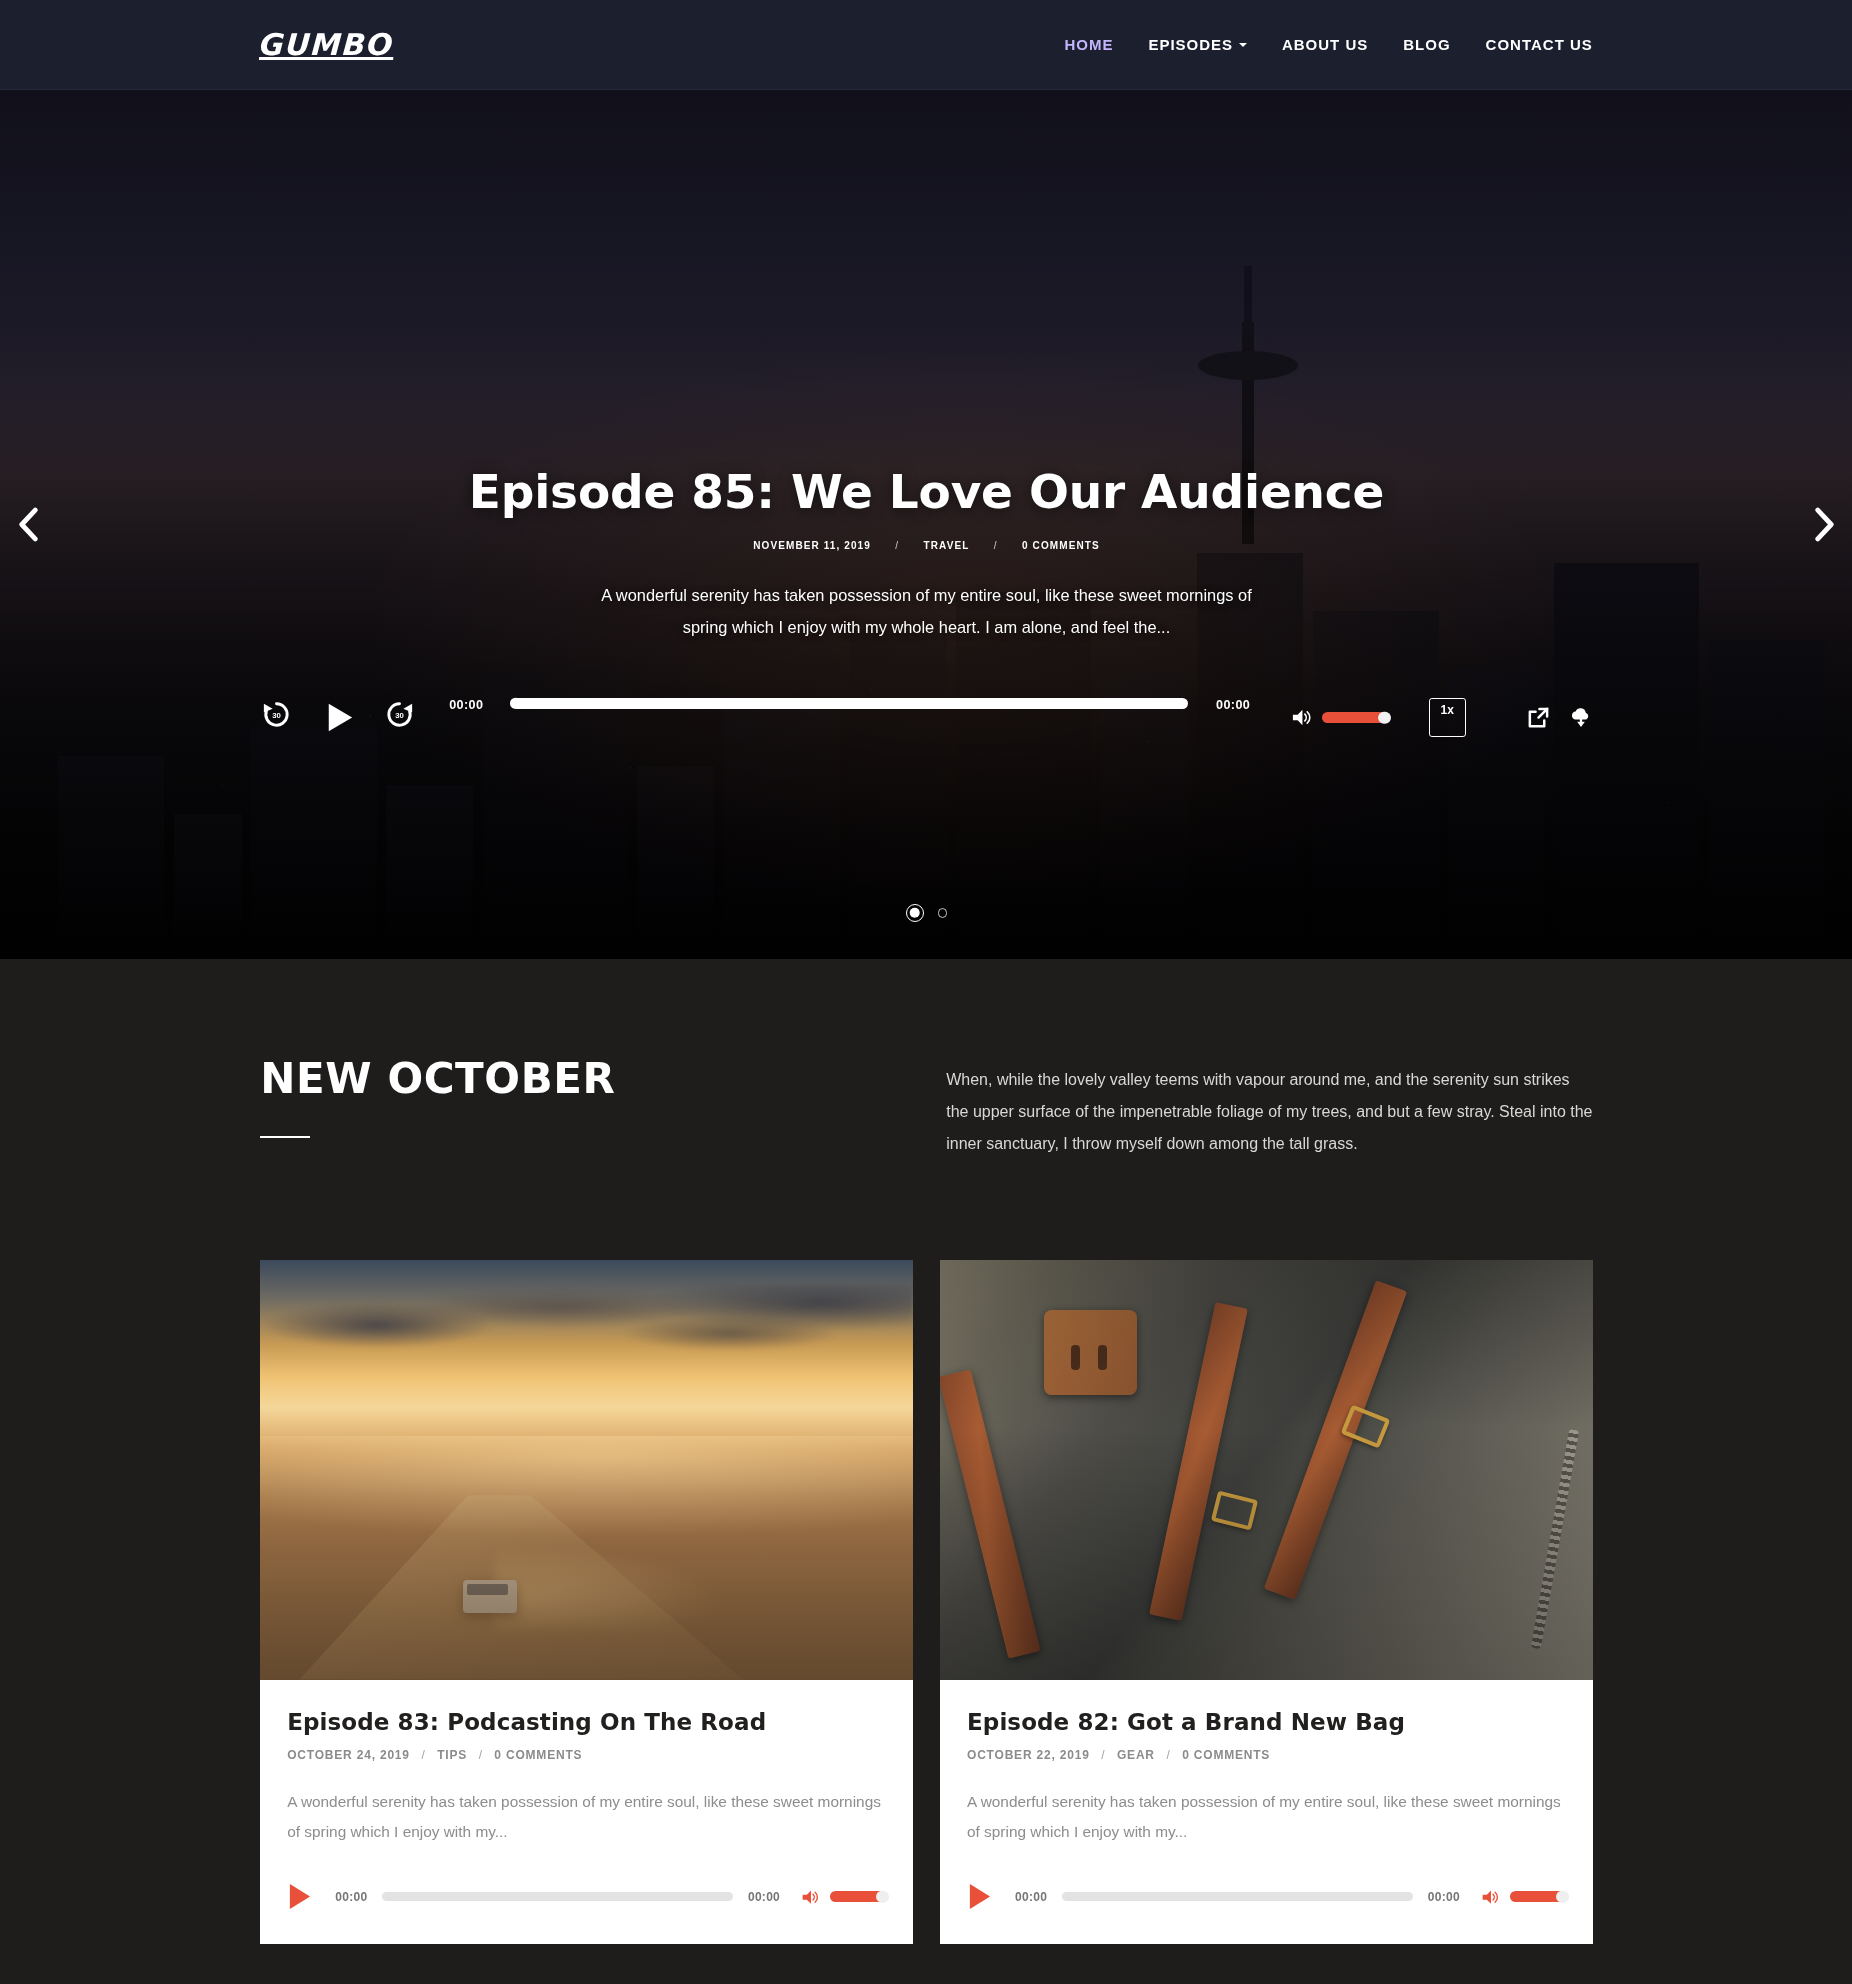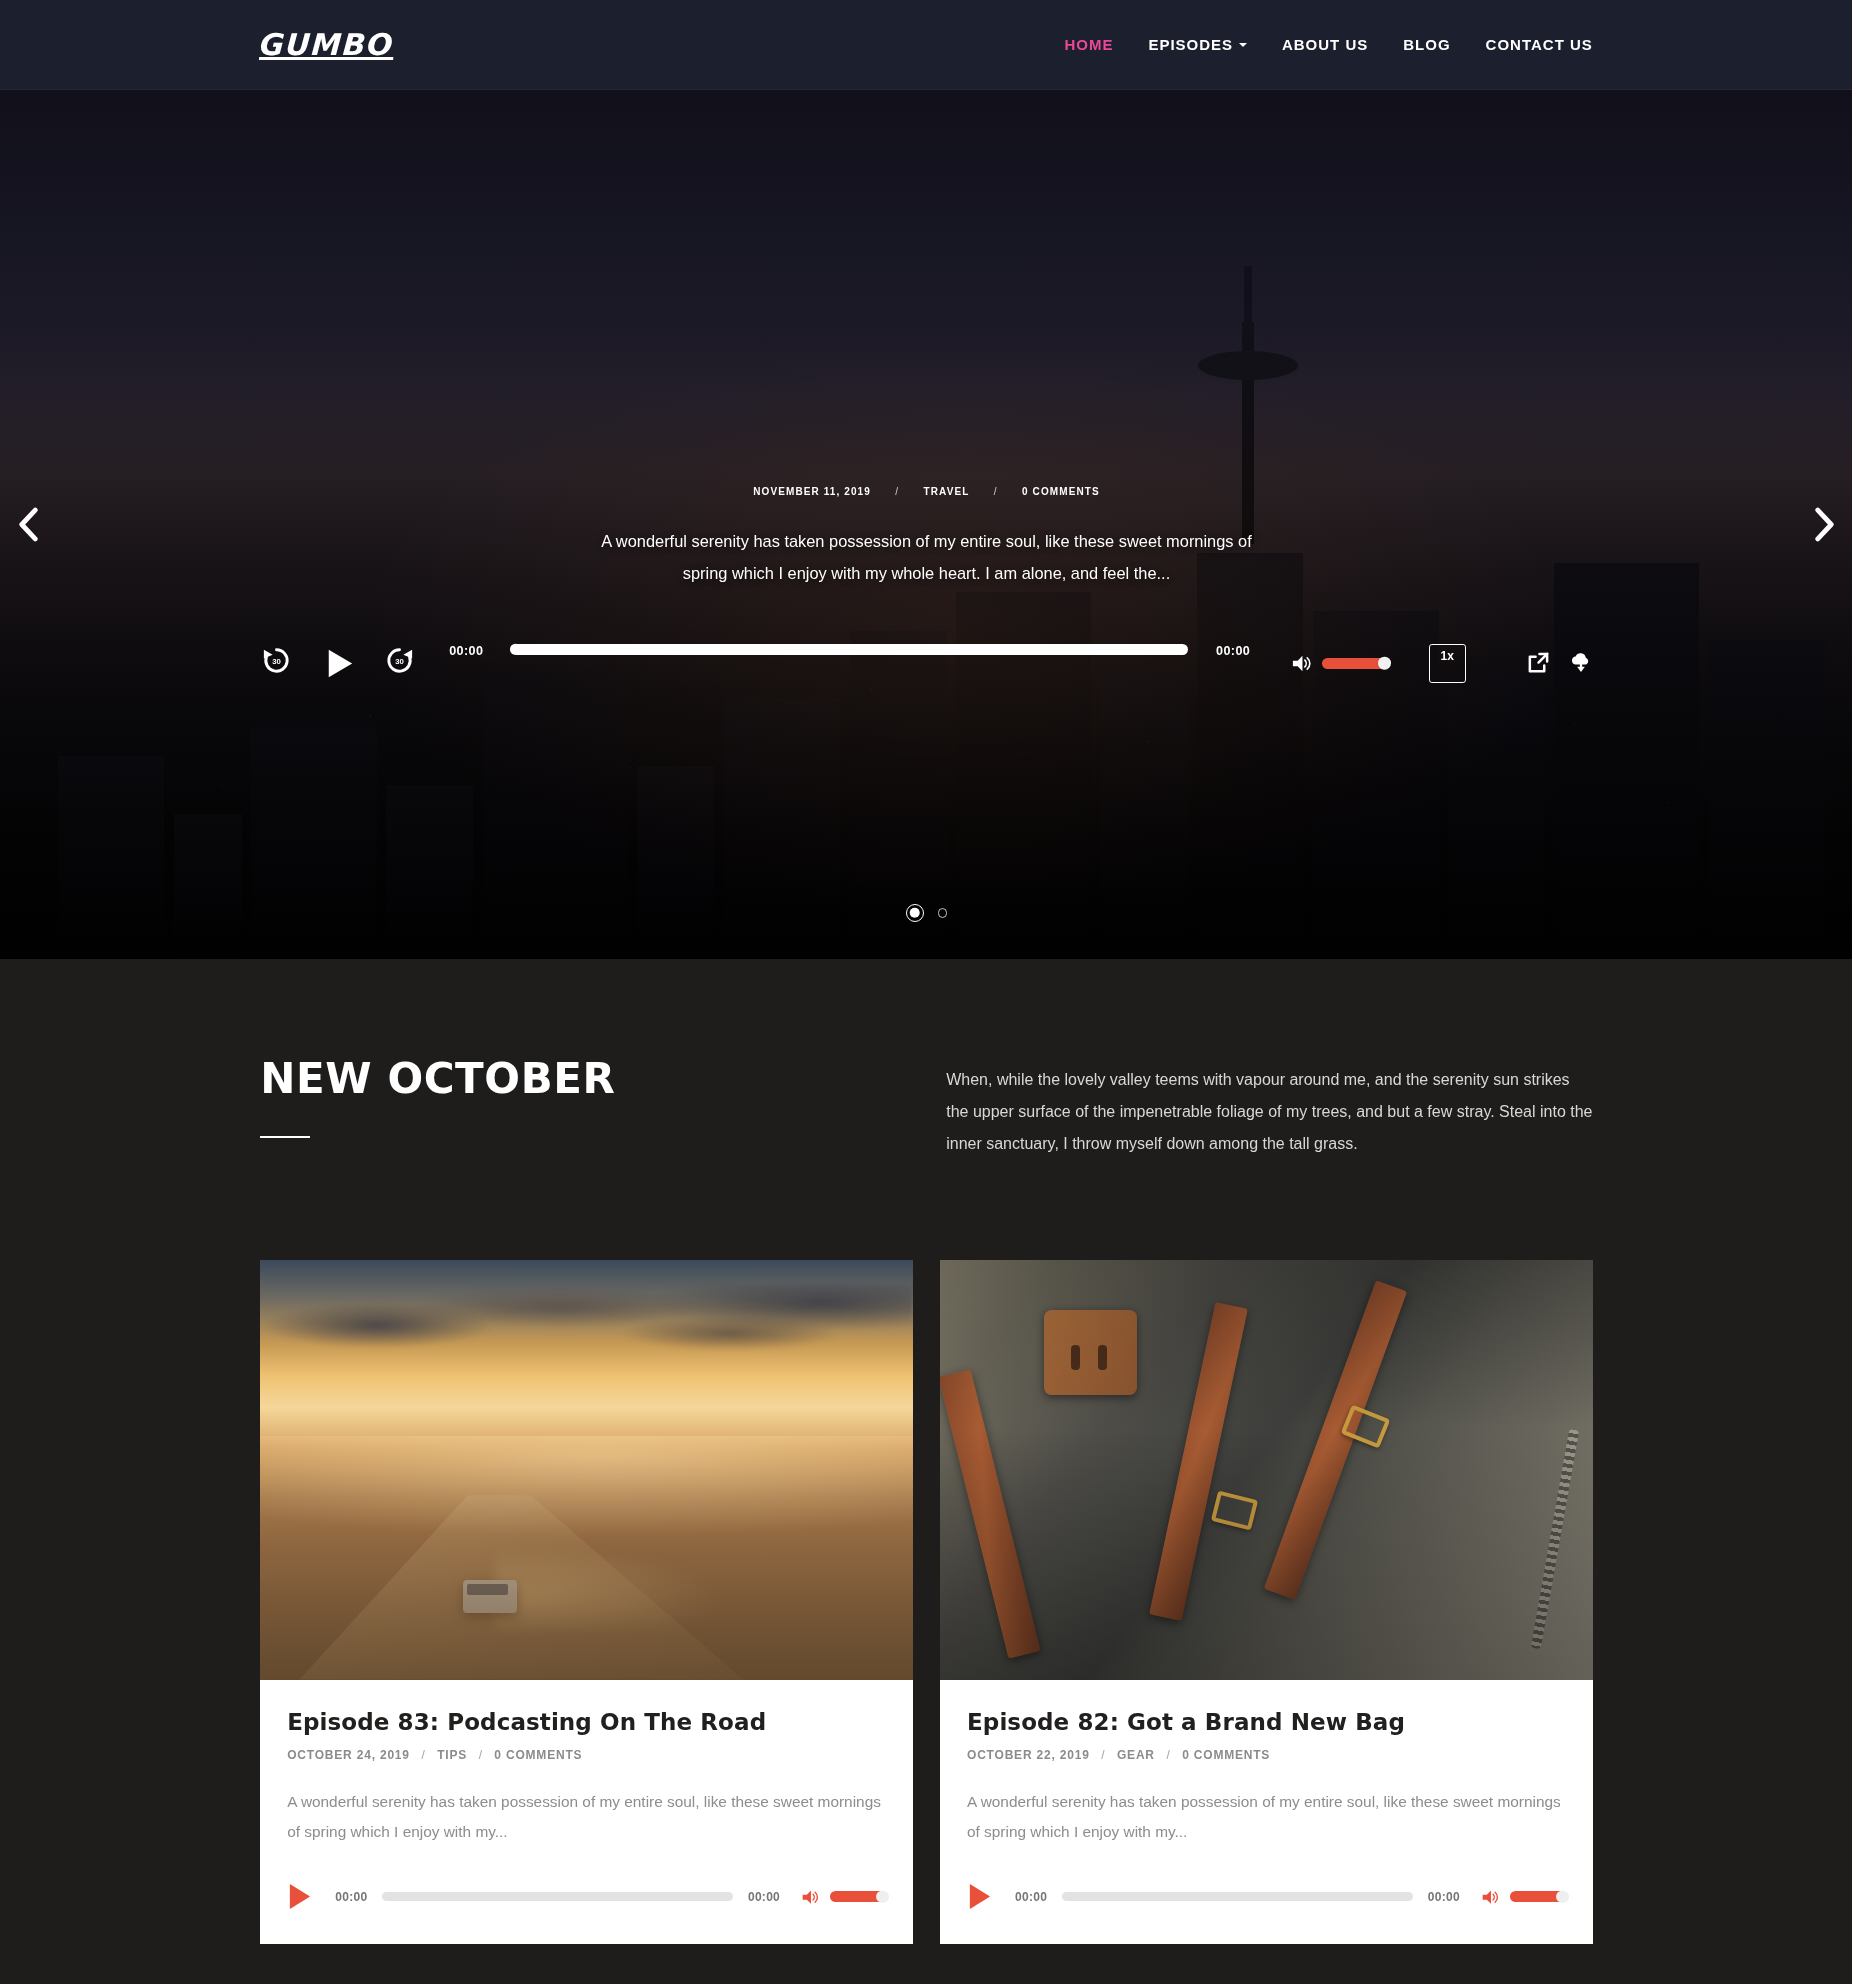--- a/index.html
+++ b/index.html
@@ -44,21 +44,21 @@
     font-size: 15px;
     font-weight: 700;
     letter-spacing: 1px;
     text-transform: uppercase;
     text-decoration: none;
     white-space: nowrap;
     display: flex;
     align-items: center;
     gap: 5.8px;
   }
-  .nav-link.active { color: #ec4899; }
+  .nav-link.active { color: #c4b5fd; }
   .caret {
     display: inline-block;
     width: 0; height: 0;
     border-left: 4.3px solid transparent;
     border-right: 4.3px solid transparent;
     border-top: 4.8px solid #ffffff;
     margin-top: 1.9px;
   }
 
   
@@ -453,20 +453,21 @@
       <polyline points="20,5 6,20 20,35" fill="none" stroke="#ffffff" stroke-width="5" stroke-linecap="round" stroke-linejoin="round"></polyline>
     </svg>
   </button>
   <button class="hero-arrow right">
     <svg width="25" height="39" viewBox="0 0 26 40">
       <polyline points="6,5 20,20 6,35" fill="none" stroke="#ffffff" stroke-width="5" stroke-linecap="round" stroke-linejoin="round"></polyline>
     </svg>
   </button>
 
   <div class="hero-content">
+    <h1 class="hero-title">Episode 85: We Love Our Audience</h1>
     <div class="hero-meta">
       <span>NOVEMBER 11, 2019</span>
       <span class="sep">/</span>
       <span>TRAVEL</span>
       <span class="sep">/</span>
       <span>0 COMMENTS</span>
     </div>
     <p class="hero-desc">A wonderful serenity has taken possession of my entire soul, like these sweet mornings of spring which I enjoy with my whole heart. I am alone, and feel the...</p>
   </div>
 

